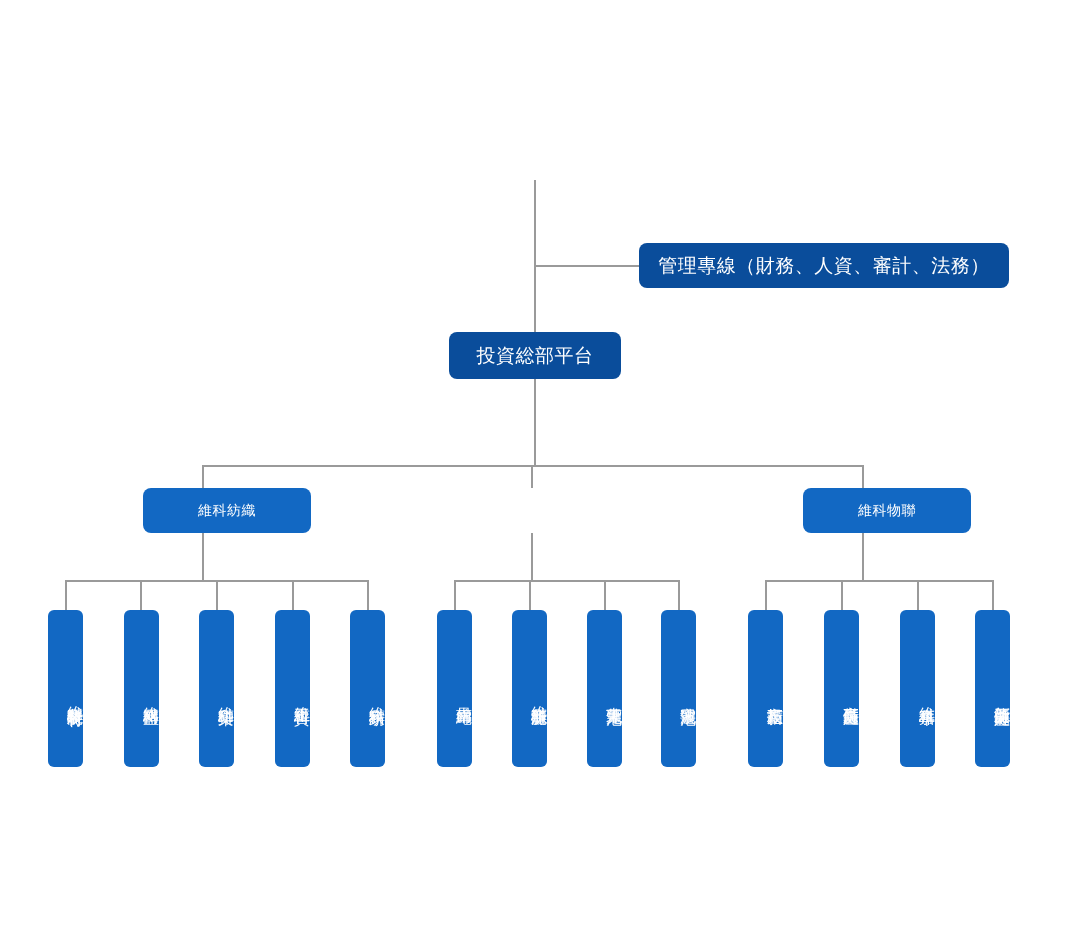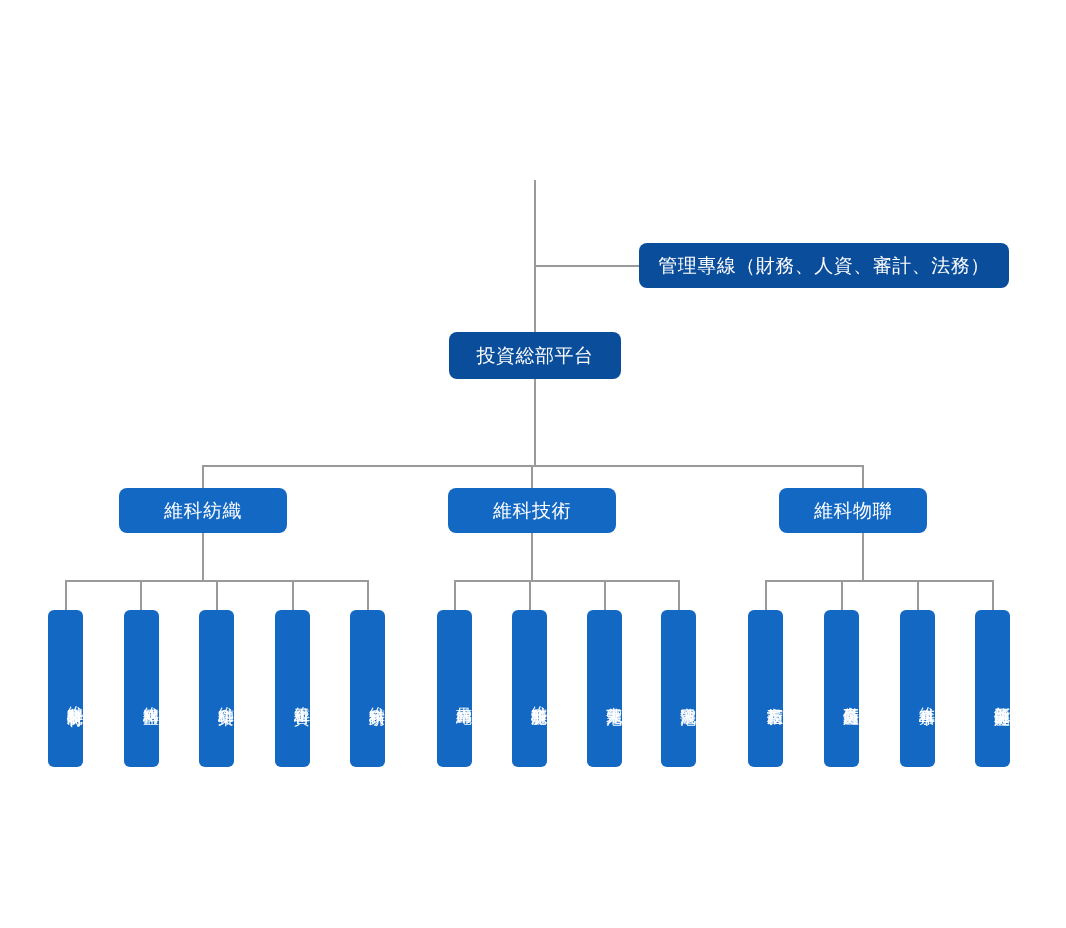--- a/index.html
+++ b/index.html
@@ -42,21 +42,22 @@
   }
 
   
   .node.tier-dark {
     background: #0a4d9b;
     font-size: 19px;
   }
   
   .node.tier-mid {
     background: #1268c3;
-    font-size: 19px;
+    font-size: 14px;
+    margin-left: 24px;
   }
   
   .node.tier-leaf {
     background: #1268c3;
     font-size: 16px;
     border-radius: 6px;
     writing-mode: vertical-rl;
     text-orientation: upright;
     align-items: flex-start;
     justify-content: center;
@@ -103,22 +104,21 @@
   <div class="conn v" style="left:841px; top:580px; height:30px;"></div>
   <div class="conn v" style="left:917px; top:580px; height:30px;"></div>
   <div class="conn v" style="left:992px; top:580px; height:30px;"></div>
 
 
   <div class="node tier-dark" style="left:639px; top:243px; width:370px; height:45px;">管理專線（財務、人資、審計、法務）</div>
 
   <div class="node tier-dark" style="left:449px; top:332px; width:172px; height:47px;">投資総部平台</div>
 
   <div class="node tier-mid" style="left:119px; top:488px; width:168px; height:45px;">維科紡織</div>
-  <div class="node tier-mid" style="left:448px; top:488px; width:168px; height:45px;">維科技術</div>
-  <div class="node tier-mid" style="left:779px; top:488px; width:148px; height:45px;">維科物聯</div>
+  <div class="node tier-mid" style="left:779px; top:488px; width:168px; height:45px;">維科物聯</div>
 
   <div class="node tier-leaf" style="left:48px; top:610px; width:35px; height:157px;">維科製能特材</div>
   <div class="node tier-leaf" style="left:124px; top:610px; width:35px; height:157px;">維科盛网</div>
   <div class="node tier-leaf" style="left:199px; top:610px; width:35px; height:157px;">維科印染</div>
   <div class="node tier-leaf" style="left:275px; top:610px; width:35px; height:157px;">維科工貿</div>
   <div class="node tier-leaf" style="left:350px; top:610px; width:35px; height:157px;">維科家紡</div>
 
   <div class="node tier-leaf" style="left:437px; top:610px; width:35px; height:157px;">南昌綿電</div>
   <div class="node tier-leaf" style="left:512px; top:610px; width:35px; height:157px;">維科新能源</div>
   <div class="node tier-leaf" style="left:587px; top:610px; width:35px; height:157px;">東莞電池</div>

